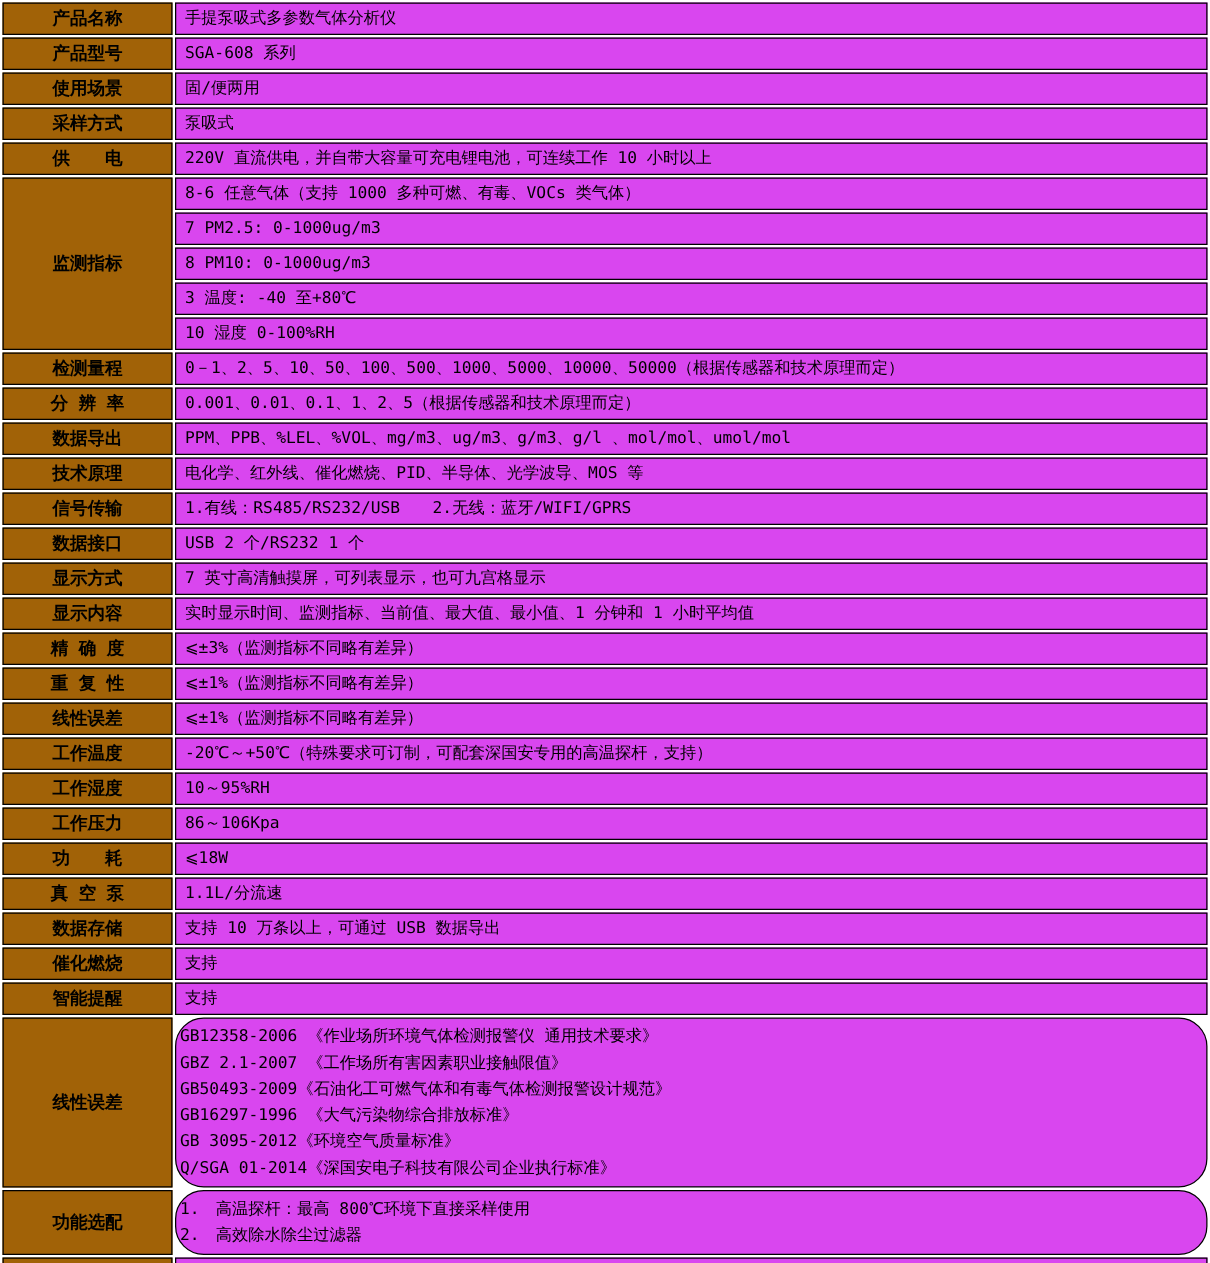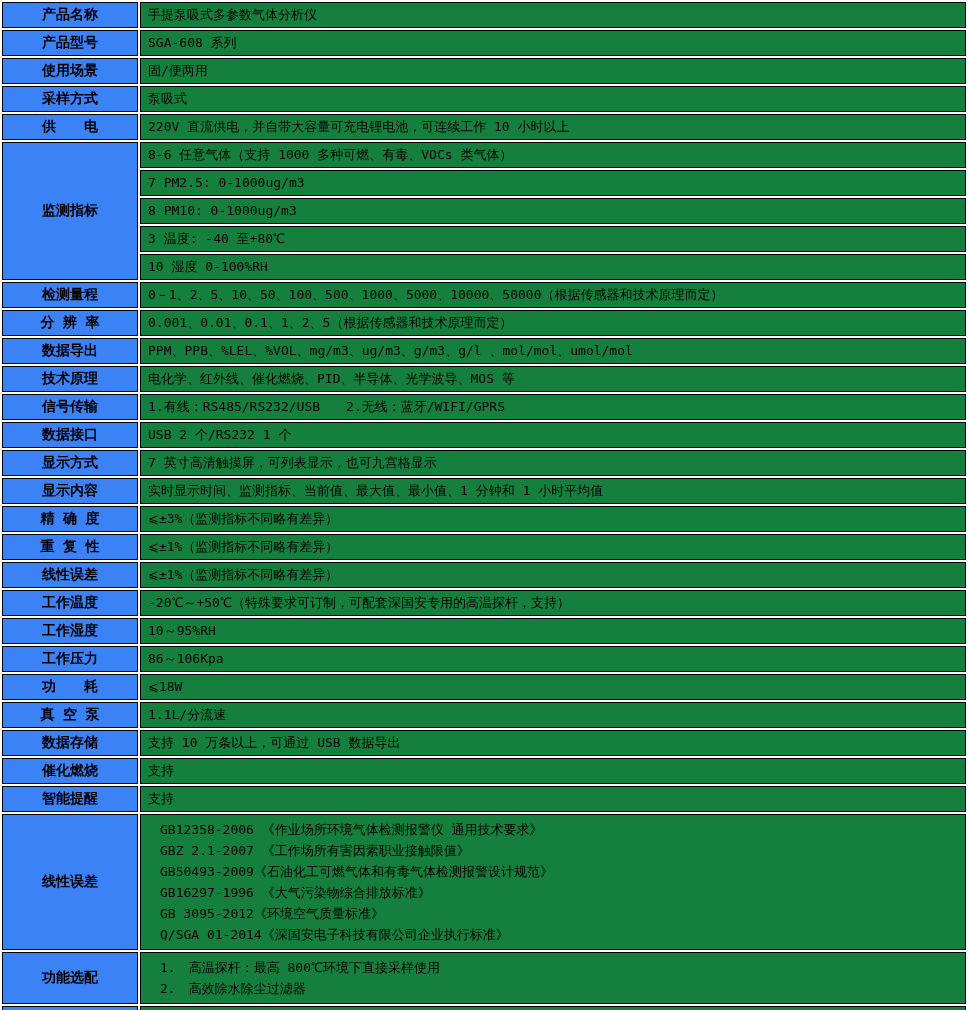--- a/index.html
+++ b/index.html
@@ -16,44 +16,45 @@
   }
   table.spec {
     width: 968px;
     border-collapse: separate;
     border-spacing: 2px;
     table-layout: fixed;
   }
   col.label-col { width: 136px; }
   col.value-col { width: auto; }
   th.label {
-    background: #3b82f6;
+    background: #a16207;
     border: 1px solid #000000;
     font-weight: bold;
     font-size: 14px;
     text-align: center;
     vertical-align: middle;
     padding: 0 2px;
     white-space: pre-wrap;
   }
   td.value {
-    background: #15803d;
+    background: #d946ef;
     border: 1px solid #000000;
     font-size: 13px;
     text-align: left;
     vertical-align: middle;
     padding: 1px 7px;
     height: 22px;
     line-height: 20px;
     overflow: hidden;
     white-space: pre-wrap;
   }
   td.value.multi {
     height: auto;
-    padding: 4px 19px;
+    padding: 4px 3px;
+    border-radius: 23px;
   }
   td.value.multi .line {
     line-height: 21px;
     white-space: pre-wrap;
   }
 </style>
 </head>
 <body>
 
 <div class="page">

